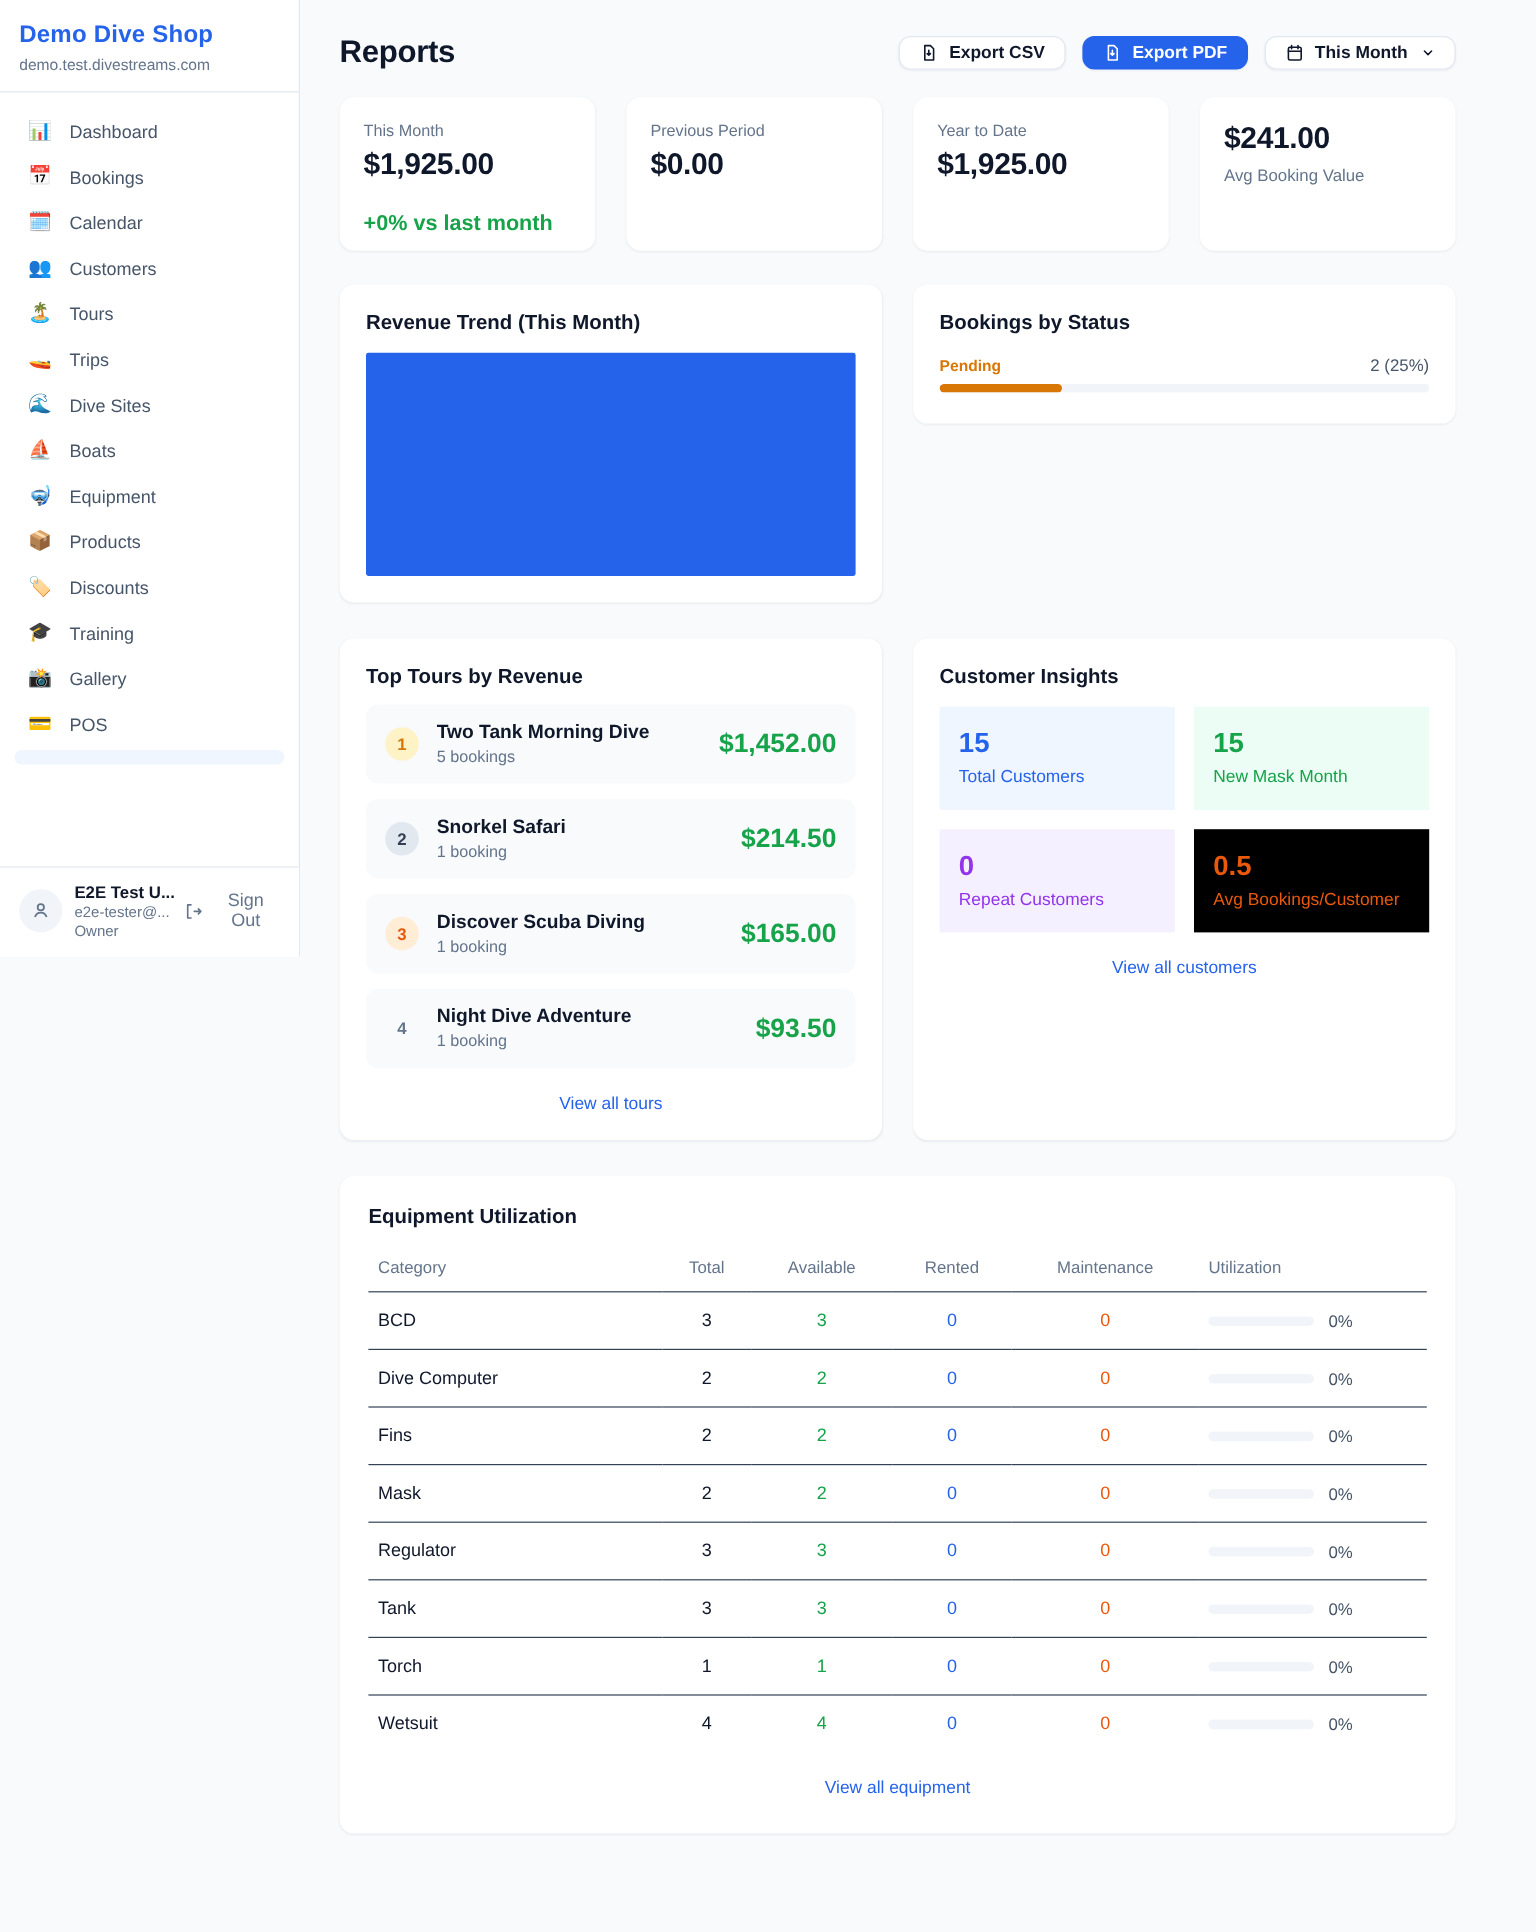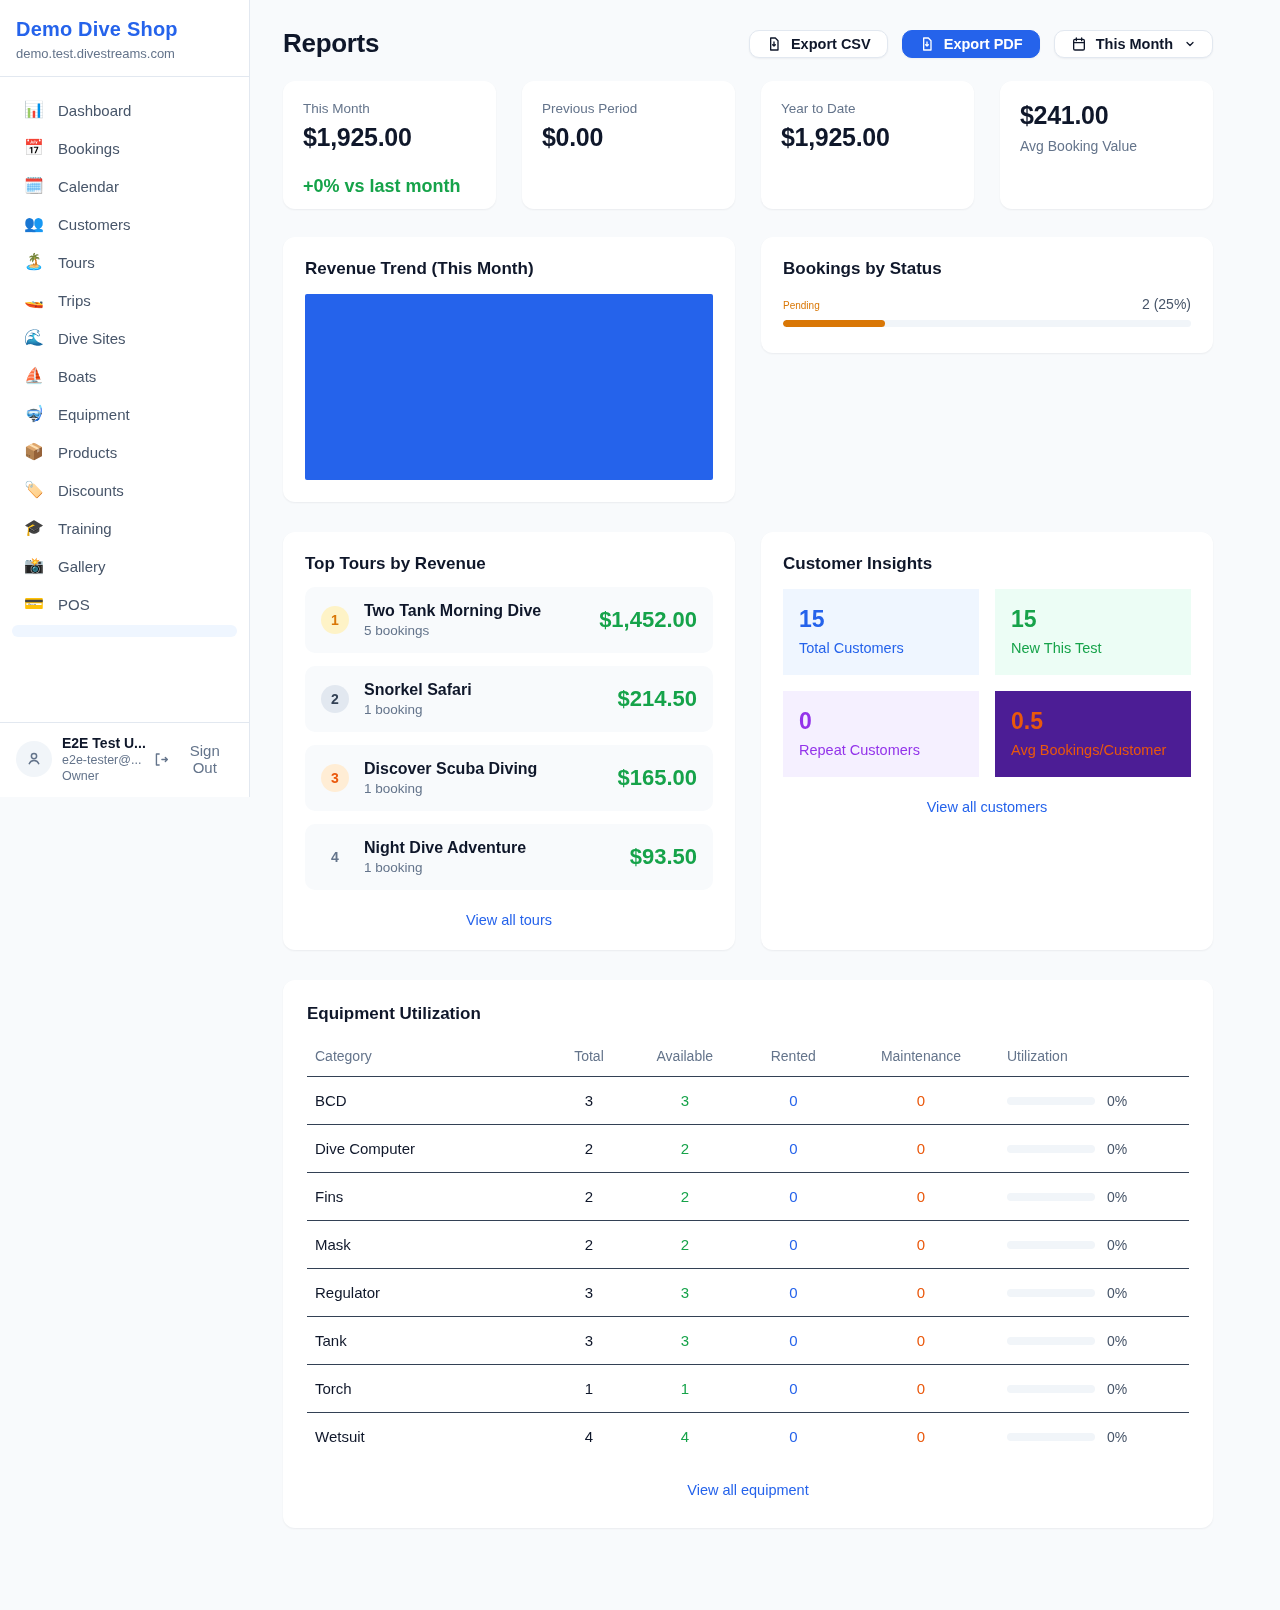--- a/index.html
+++ b/index.html
@@ -68,21 +68,21 @@
   .stat-card.value-first .stat-label { margin-top:8px; font-size:14px; }
   .two-col { display:grid; grid-template-columns:1fr 1fr; gap:26px; margin-bottom:30px; }
   .two-col.top { align-items:start; }
   
   .revenue-card { padding:22px; }
   .revenue-bar { height:186px; border-radius:2px; margin-top:15px; }
   
   .status-card { padding:22px 22px 26px; }
   .status-row { margin-top:17px; }
   .status-head { display:flex; justify-content:space-between; align-items:baseline; }
-  .status-label { font-size:10px; font-weight:400;text-align:right; }
+  .status-label { font-size:13px; font-weight:700;text-align:right; }
   .status-count { font-size:14px; color:#475569; }
   .bar-track { height:7px; background:#f1f5f9; border-radius:4px; margin-top:8px; overflow:hidden; }
   .bar-fill { height:100%; border-radius:4px; }
   
   .tours-card { padding:22px; }
   .tour-row {
     display:flex; align-items:center; gap:15px; background:#f8fafc;
     border-radius:10px; padding:15px 16px; margin-top:13px;
   }
   .rank-badge {
@@ -329,27 +329,27 @@
 
     <section class="card insights-card">
       <h2 class="card-title">Customer Insights</h2>
       <div class="insight-grid">
         <div class="insight-tile" style="background: rgb(239, 246, 255); color: rgb(37, 99, 235);">
           <div class="insight-value">15</div>
           <div class="insight-label">Total Customers</div>
         </div>
         <div class="insight-tile" style="background: rgb(236, 253, 245); color: rgb(22, 163, 74);">
           <div class="insight-value">15</div>
-          <div class="insight-label">New This Test</div>
+          <div class="insight-label">New Mask Month</div>
         </div>
         <div class="insight-tile" style="background: rgb(245, 240, 255); color: rgb(147, 51, 234);">
           <div class="insight-value">0</div>
           <div class="insight-label">Repeat Customers</div>
         </div>
-        <div class="insight-tile" style="background: #4c1d95; color: rgb(234, 88, 12);">
+        <div class="insight-tile" style="background: #000000; color: rgb(234, 88, 12);">
           <div class="insight-value">0.5</div>
           <div class="insight-label">Avg Bookings/Customer</div>
         </div>
       </div>
       <a class="card-link">View all customers</a>
     </section>
   </div>
 
   <section class="card equipment-card">
     <h2 class="card-title">Equipment Utilization</h2>

